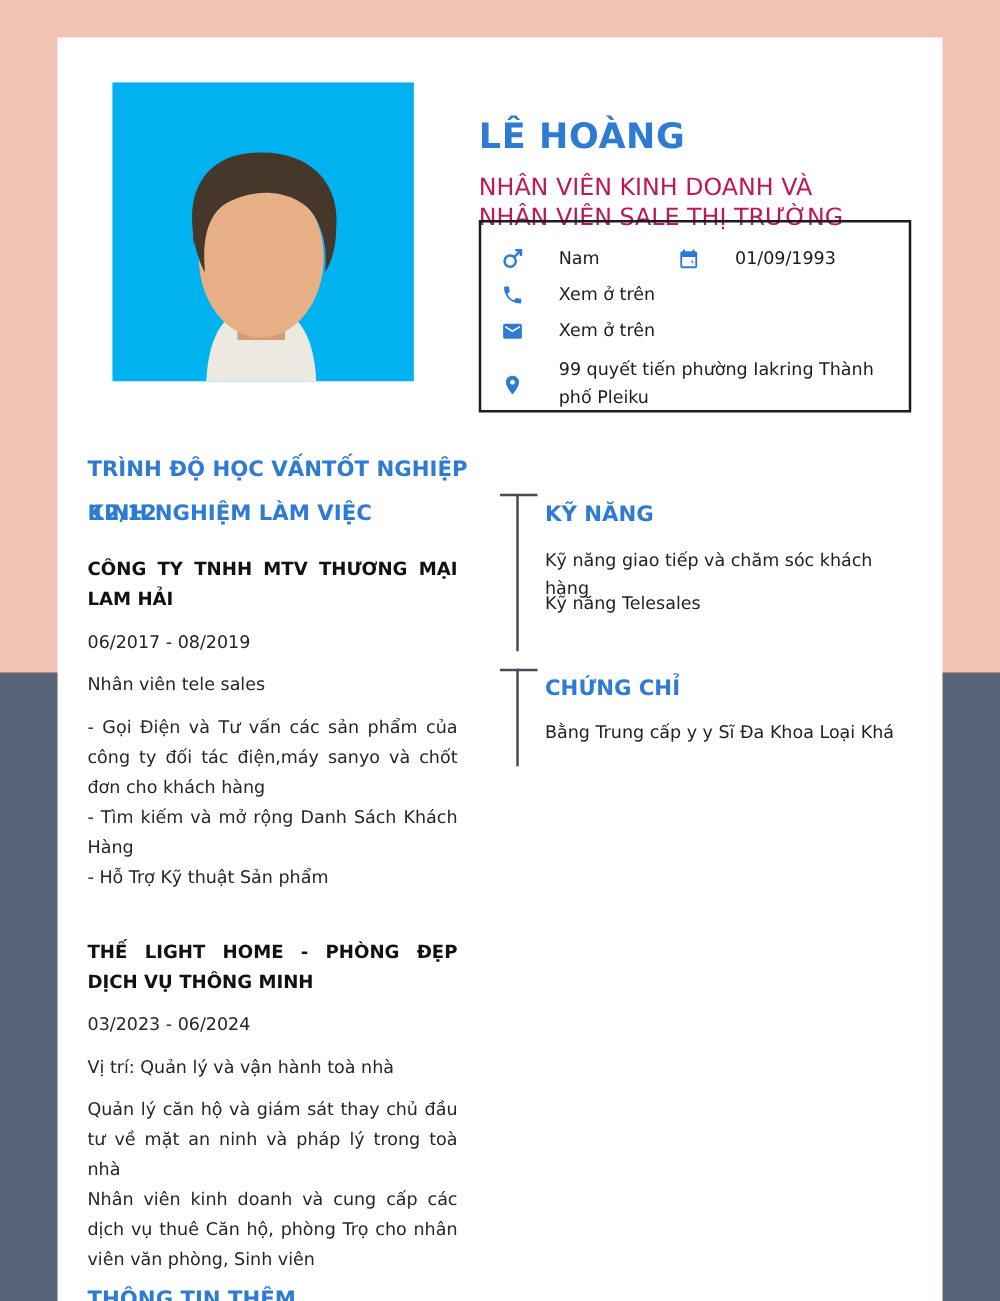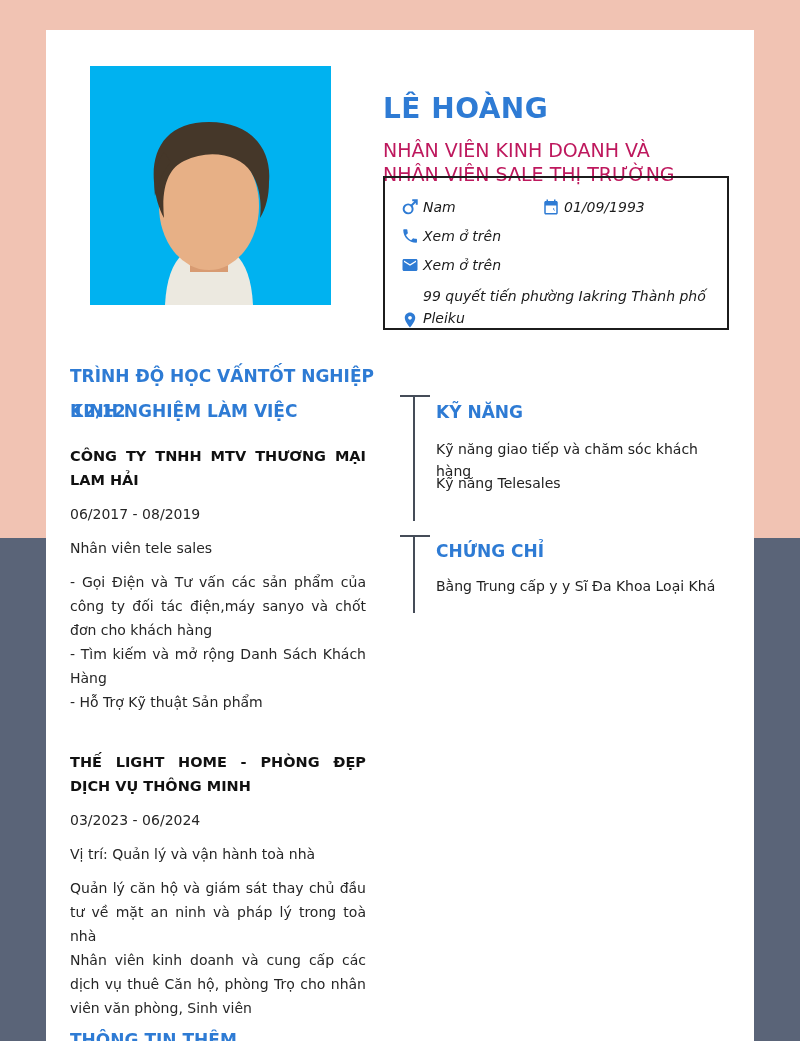--- a/index.html
+++ b/index.html
@@ -10,21 +10,21 @@
   .card { position:absolute; left:46px; top:30px; width:708px; height:1011px; background:#ffffff; }
 
   .photo { position:absolute; left:44px; top:36px; width:241px; height:239px; background:#00b2f0; overflow:hidden; }
 
   .name { position:absolute; left:337px; top:62px; font-size:28px; font-weight:bold; color:#2e7bd4; letter-spacing:.5px;text-align:right; }
   .job-title { position:absolute; left:337px; top:108px; font-size:19px; color:#be185d; line-height:24px; font-weight:400; }
 
   .contact-box { position:absolute; left:337px; top:146px; width:346px; height:154px; border:2px solid #1c1c1c;
                  padding:20px 16px 8px 16px; display:flex; flex-direction:column; gap:11px; }
   .c-row { display:flex; align-items:flex-start; }
-  .c-item { display:flex; align-items:center; gap:4px;font-style:italic; }
+  .c-item { display:flex; align-items:center; gap:28px; }
   .c-item-1 { width:141px; }
   .icon { width:18px; height:18px; flex:0 0 18px; display:inline-flex; }
   .icon svg { width:18px; height:18px; }
   .c-text { font-size:14px; color:#1b1b1b; line-height:18px; }
   .c-addr { line-height:22px; max-width:284px; }
 
   .h-blue { color:#2e7bd4; font-weight:bold; font-size:17px; }
 
   .left-col { position:absolute; left:24px; top:336px; width:296px; font-size:14px; color:#262626; }
   .overlap-block { position:relative; height:78px; }
@@ -112,21 +112,21 @@
         <span class="c-item">
           <span class="icon">
             <svg viewBox="0 0 24 24" fill="#2e7bd4">
                 <path d="M20 4H4c-1.1 0-2 .9-2 2v12c0 1.1.9 2 2 2h16c1.1 0 2-.9 2-2V6c0-1.1-.9-2-2-2zm0 4l-8 5-8-5V6l8 5 8-5v2z"></path>
               </svg>
           </span>
           <span class="c-text">Xem ở trên</span>
         </span>
       </div>
       <div class="c-row">
-        <span class="c-item" style="align-items:flex-end;">
+        <span class="c-item" style="align-items:center;">
           <span class="icon" style="margin-top:2px;">
             <svg viewBox="0 0 24 24" fill="#2e7bd4">
                 <path d="M12 2C8.1 2 5 5.1 5 9c0 5.2 7 13 7 13s7-7.8 7-13c0-3.9-3.1-7-7-7zm0 9.5c-1.4 0-2.5-1.1-2.5-2.5S10.6 6.5 12 6.5s2.5 1.1 2.5 2.5-1.1 2.5-2.5 2.5z"></path>
               </svg>
           </span>
           <span class="c-text c-addr">99 quyết tiến phường Iakring Thành phố Pleiku</span>
         </span>
       </div>
     </div>
 

